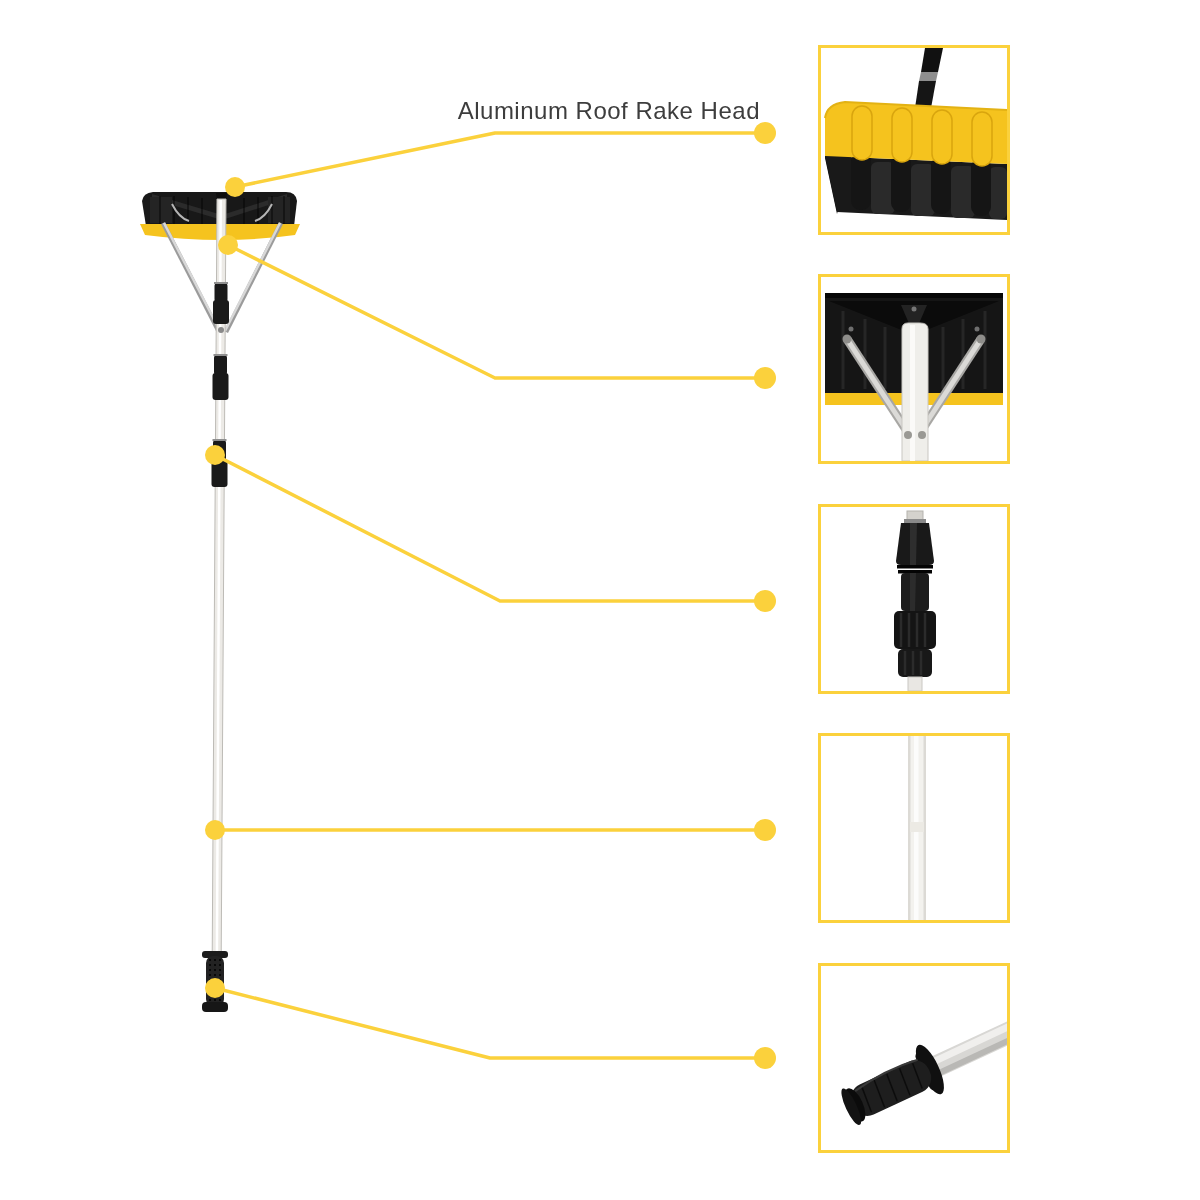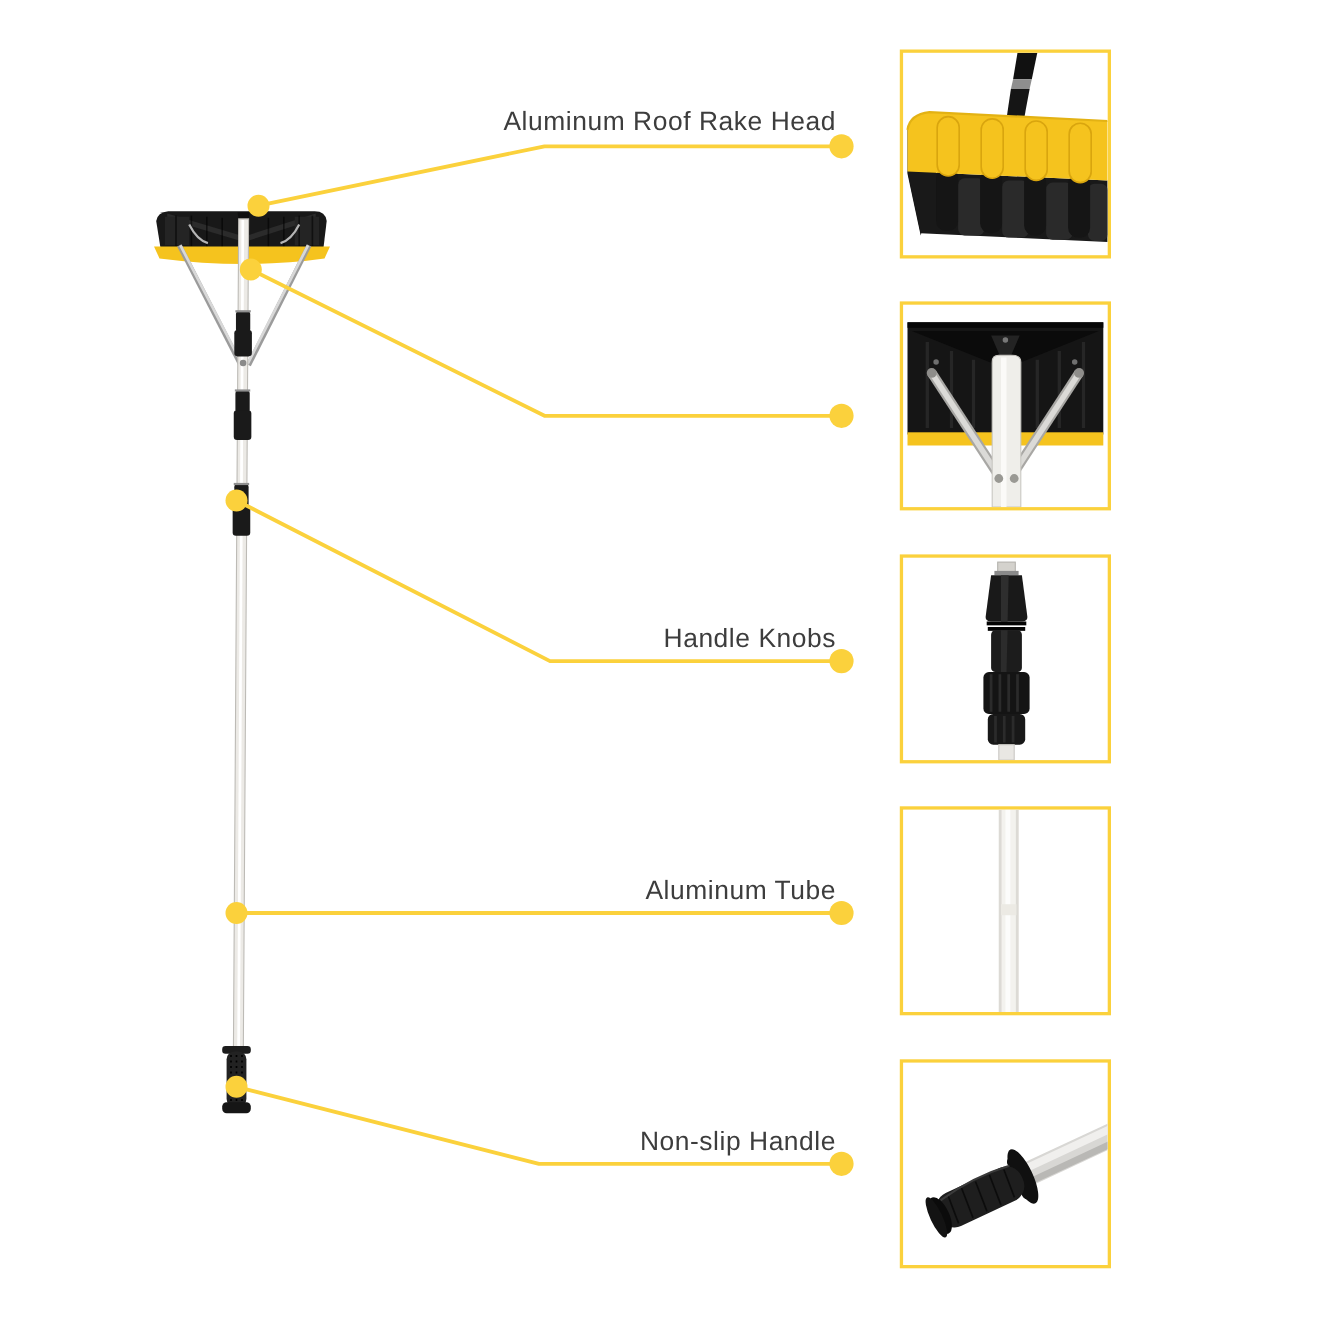--- a/index.html
+++ b/index.html
@@ -132,23 +132,20 @@
       <circle class="accent-dot" cx="215" cy="988" r="10"></circle>
       <circle class="accent-dot" cx="765" cy="133" r="11"></circle>
       <circle class="accent-dot" cx="765" cy="378" r="11"></circle>
       <circle class="accent-dot" cx="765" cy="601" r="11"></circle>
       <circle class="accent-dot" cx="765" cy="830" r="11"></circle>
       <circle class="accent-dot" cx="765" cy="1058" r="11"></circle>
     </g>
   </svg>
 
   <div class="callout-label" style="top:97px">Aluminum Roof Rake Head</div>
-  <div class="callout-label" style="top:567px">Handle Knobs</div>
-  <div class="callout-label" style="top:796px">Aluminum Tube</div>
-  <div class="callout-label" style="top:1024px">Non-slip Handle</div>
 
   <div class="detail-box" style="top:45px">
     <svg viewBox="0 0 186 184">
       <polygon points="104,0 122,0 117,24 100,24" fill="#111111"></polygon>
       <polygon points="100,24 117,24 115,33 98,33" fill="#8e8e8e"></polygon>
       <polygon points="98,33 115,33 110,60 94,60" fill="#151515"></polygon>
       <polygon points="4,70 24,56 30,110 16,166 4,110" fill="#131313"></polygon>
       <path d="M4,108 L186,116 L186,172 L16,164 Z" fill="#191919"></path>
       <g fill="#2a2a2a">
         <rect x="50" y="114" width="24" height="52" rx="6"></rect>

